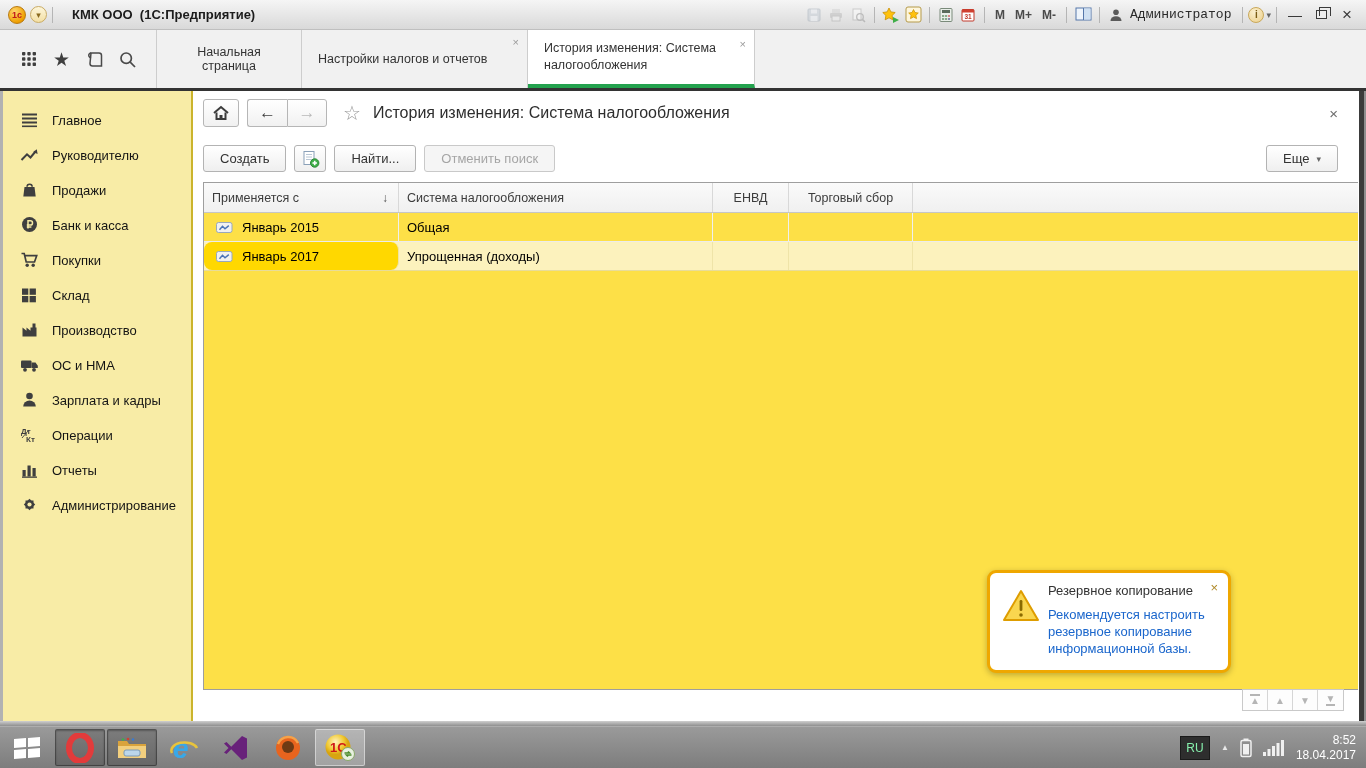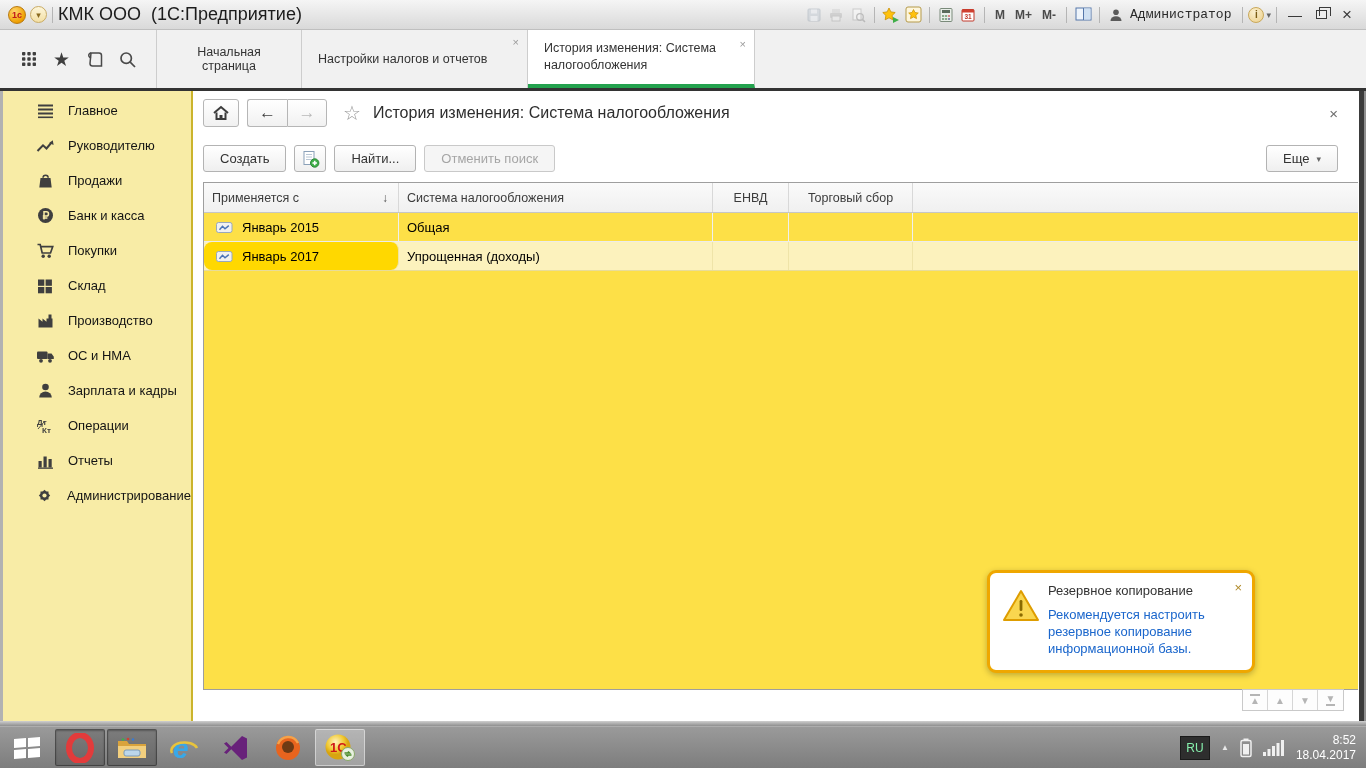--- a/index.html
+++ b/index.html
@@ -10,21 +10,21 @@
   
   .titlebar { height:30px; background:linear-gradient(#f5f5f5,#d9d9d9);
     border-bottom:1px solid #bfbfbf; display:flex; align-items:center; padding:0 6px; }
   .app-ball { width:18px; height:18px; border-radius:50%;
     background:radial-gradient(circle at 35% 30%, #ffd76e, #ef9f00 70%, #c87d00);
     border:1px solid #b97a10; color:#c01818; font-size:9px; font-weight:bold;
     display:flex; align-items:center; justify-content:center; margin:0 4px 0 2px; }
   .app-drop { width:17px; height:17px; border-radius:50%;
     background:linear-gradient(#fdf6da,#f3dfa4); border:1px solid #c9ab64;
     color:#8a6a20; font-size:9px; display:flex; align-items:center; justify-content:center; }
-  .tb-title { font-size:18px; color:#1c1c1c; white-space:pre; }
+  .tb-title { margin-left:14px; font-size:13px; color:#1c1c1c; white-space:pre;font-weight:bold; }
   .tb-right { margin-left:auto; display:flex; align-items:center; }
   .ticon { width:22px; height:22px; display:flex; align-items:center; justify-content:center; }
   .ticon.disabled { opacity:.45; }
   .tsep { width:1px; height:16px; background:#b5b5b5; margin:0 5px; }
   .mem { font-size:12px; font-weight:bold; color:#4a4a4a; padding:0 5px; }
   .user-lbl { font-size:13px; color:#2a2a2a; margin:0 6px 0 3px;font-family:Liberation Mono, monospace; }
   .info-circ { width:16px; height:16px; border-radius:50%;
     background:radial-gradient(circle at 40% 30%, #fbf0cf, #eccf8a);
     border:1px solid #c9a85a; color:#7a5c16; font-size:10px; font-weight:bold;
     display:flex; align-items:center; justify-content:center; }
@@ -46,21 +46,21 @@
   .tab.t2 { width:226px; }
   .tab.t3 { width:227px; background:#fff; border-bottom:4px solid #23a24e; line-height:17px; }
   .tab-close { position:absolute; top:6px; right:8px; font-size:11px; color:#9a9a9a; }
 
   .darkline { height:3px; background:#333; }
 
   
   .main { display:flex; height:630px; }
   .sidebar { width:193px; background:#f8eca6; border-left:3px solid #b2b2b2;
     border-right:2px solid #cbb42c; padding-top:2px; }
-  .side-item { height:35px; display:flex; align-items:center; padding-left:32px; cursor:default; }
+  .side-item { height:35px; display:flex; align-items:flex-end; padding-left:16px; cursor:default; }
   .side-icon { width:20px; display:flex; justify-content:center; margin-right:13px; }
   .side-label { font-size:13px; color:#141414; }
 
   .content { flex:1; position:relative; background:#fff; }
   .win-right-edge { position:absolute; right:0; top:91px; height:630px; width:8px;
     background:linear-gradient(to right,#ffffff 0,#ffffff 1px,#3b3b3b 1px,#3b3b3b 6px,#8f8f8f 6px); z-index:5; }
   .bottom-strip { height:5px; background:linear-gradient(#cfcfcf,#8f8f8f); }
 
   .page-header { position:absolute; top:8px; left:10px; display:flex; align-items:center; }
   .navbtn { height:28px; background:linear-gradient(#ffffff,#f1f1f1); border:1px solid #b6b6b6;
@@ -104,21 +104,21 @@
 
   .vscroll { position:absolute; top:598px; right:22px; display:flex;
     border:1px solid #c9c9c9; background:#fdfdfd; z-index:6; }
   .vs-btn { width:25px; height:20px; display:flex; align-items:center; justify-content:center;
     border-right:1px solid #d6d6d6; color:#b5b5b5; font-size:10px; }
   .vs-btn:last-child { border-right:none; }
   .vs-btn .edge-top { border-top:2px solid #b5b5b5; line-height:10px; }
   .vs-btn .edge-bottom { border-bottom:2px solid #b5b5b5; line-height:10px; }
 
   
-  .notify { position:absolute; left:987px; top:570px; width:268px; height:103px;
+  .notify { position:absolute; left:987px; top:570px; width:244px; height:103px;
     background:#fff; border:3px solid #efa700; border-radius:9px;
     box-shadow:0 2px 6px rgba(0,0,0,.25); z-index:20; padding:10px 12px 8px 58px; }
   .notify-icon { position:absolute; left:12px; top:16px; }
   .notify-title { font-size:13px; color:#333; }
   .notify-close { position:absolute; top:7px; right:10px; font-size:13px; color:#b08a2a; }
   .notify-link { margin-top:8px; font-size:13px; line-height:17px; color:#1a66cc; width:205px; }
 
   
   .taskbar { height:42px; background:linear-gradient(#9a9a9a,#7d7d7d);
     border-top:1px solid #adadad; display:flex; align-items:stretch; }

